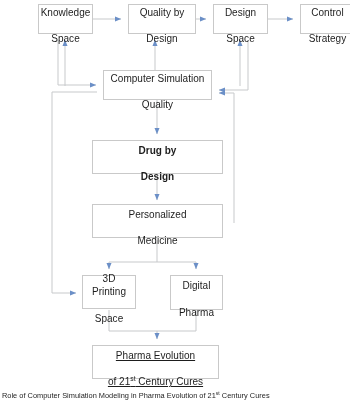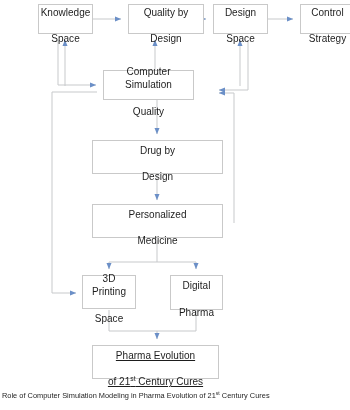--- a/index.html
+++ b/index.html
@@ -123,49 +123,49 @@
     </g>
   </svg>
 
   <div class="node" style="left:38px;  top:4px;   width:55px;  height:30px;">
     <span class="lbl">
       <span>Knowledge</span><br>
       <span>Space</span>
     </span>
   </div>
 
-  <div class="node" style="left:128px; top:4px;   width:76px;  height:30px;">
+  <div class="node" style="left:128px; top:4px;   width:68px;  height:30px;">
     <span class="lbl">
       <span>Quality by</span><br>
       <span>Design</span>
     </span>
   </div>
 
   <div class="node" style="left:213px; top:4px;   width:55px;  height:30px;">
     <span class="lbl">
       <span>Design</span><br>
       <span>Space</span>
     </span>
   </div>
 
   <div class="node" style="left:300px; top:4px;   width:55px;  height:30px;">
     <span class="lbl">
       <span>Control</span><br>
       <span>Strategy</span>
     </span>
   </div>
 
-  <div class="node" style="left:103px; top:70px;  width:91px; height:30px;">
+  <div class="node" style="left:103px; top:70px;  width:109px; height:30px;">
     <span class="lbl">
       <span>Computer Simulation</span><br>
       <span>Quality</span>
     </span>
   </div>
 
-  <div class="node" style="left:92px;  top:140px; width:131px; height:34px;">
+  <div class="node" style="left:92px;  top:140px; width:131px; height:34px;font-weight:bold;">
     <span class="lbl">
       <span>Drug by</span><br>
       <span>Design</span>
     </span>
   </div>
 
   <div class="node" style="left:92px;  top:204px; width:131px; height:34px;">
     <span class="lbl">
       <span>Personalized</span><br>
       <span>Medicine</span>

